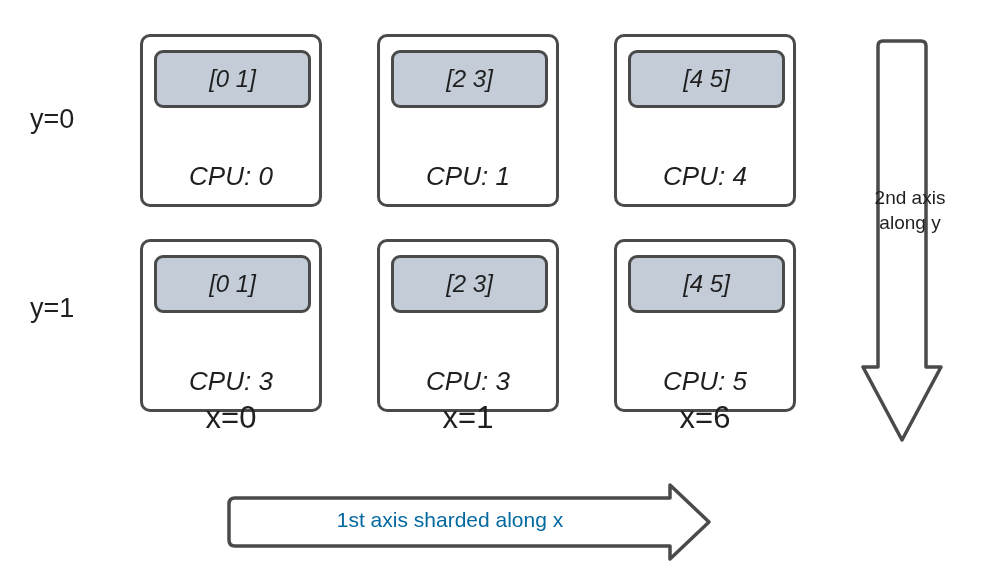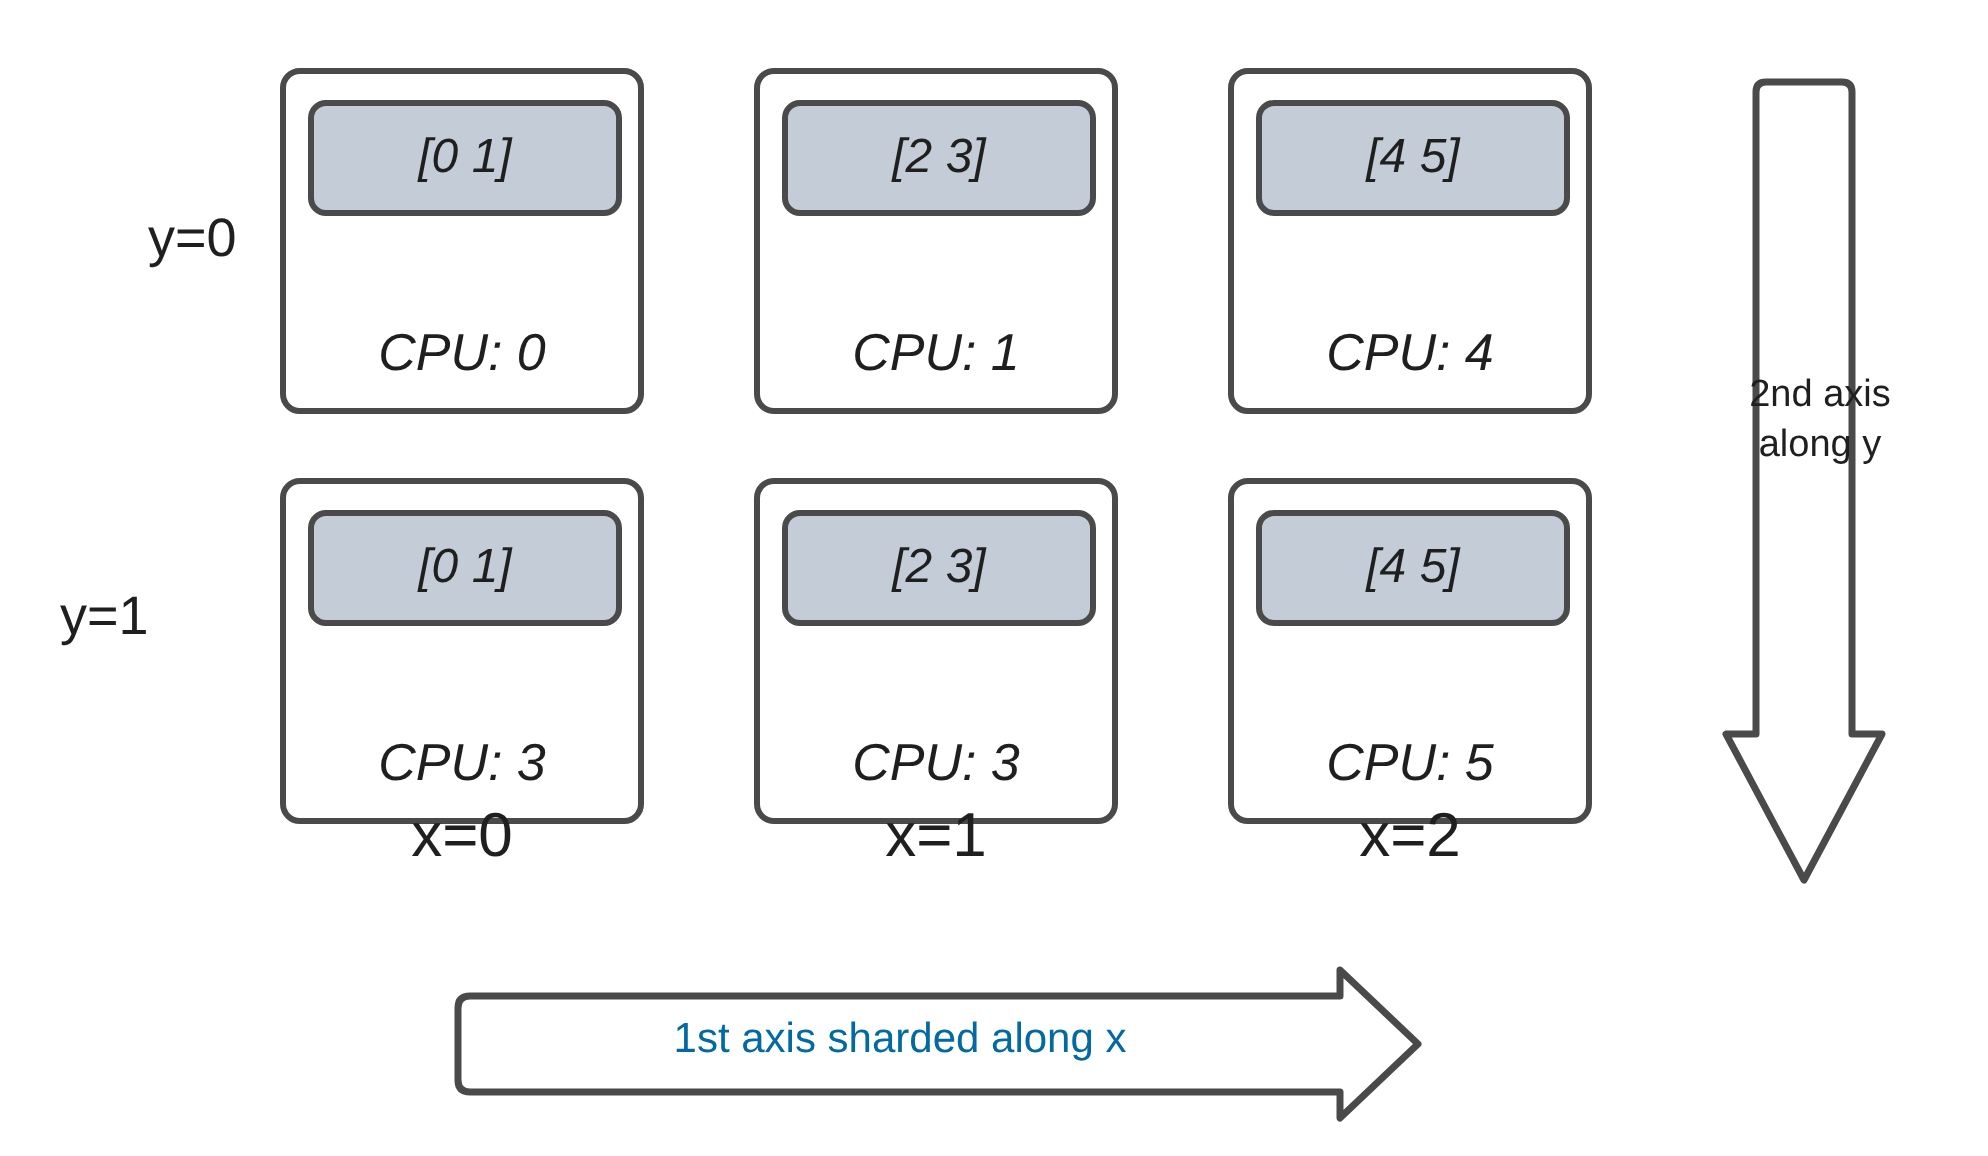--- a/index.html
+++ b/index.html
@@ -27,21 +27,21 @@
   .row-label {
     position: absolute;
     left: 30px;
     width: 104px;
     text-align: left;
     font-size: 27px;
     line-height: 30px;
     color: #1f1f1f;
     letter-spacing: 0px;
   }
-  .row-label.r0 { top: 104px; margin-left: 44px; }
+  .row-label.r0 { top: 104px; }
   .row-label.r1 { top: 293px; }
 
   
   .device {
     position: absolute;
     width: 182px;
     height: 173px;
     box-sizing: border-box;
     background: #ffffff;
     border: 3px solid #4a4a4a;
@@ -178,21 +178,21 @@
 
   <div class="device" style="left:614px; top:239px;">
     <div class="chip">
       <span class="chip-text">[4 5]</span>
     </div>
     <div class="cpu-text">CPU: 5</div>
   </div>
 
   <div class="col-label" style="left:140px;">x=0</div>
   <div class="col-label" style="left:377px;">x=1</div>
-  <div class="col-label" style="left:614px;">x=2</div>
+  <div class="col-label" style="left:614px;">x=6</div>
 
   <div id="vertical-arrow">
     <svg width="92" height="416" viewBox="0 0 92 416" xmlns="http://www.w3.org/2000/svg">
       <path d="M 27 7
                L 65 7
                Q 70 7 70 12
                L 70 333
                L 85 333
                L 46 406
                L 7 333

